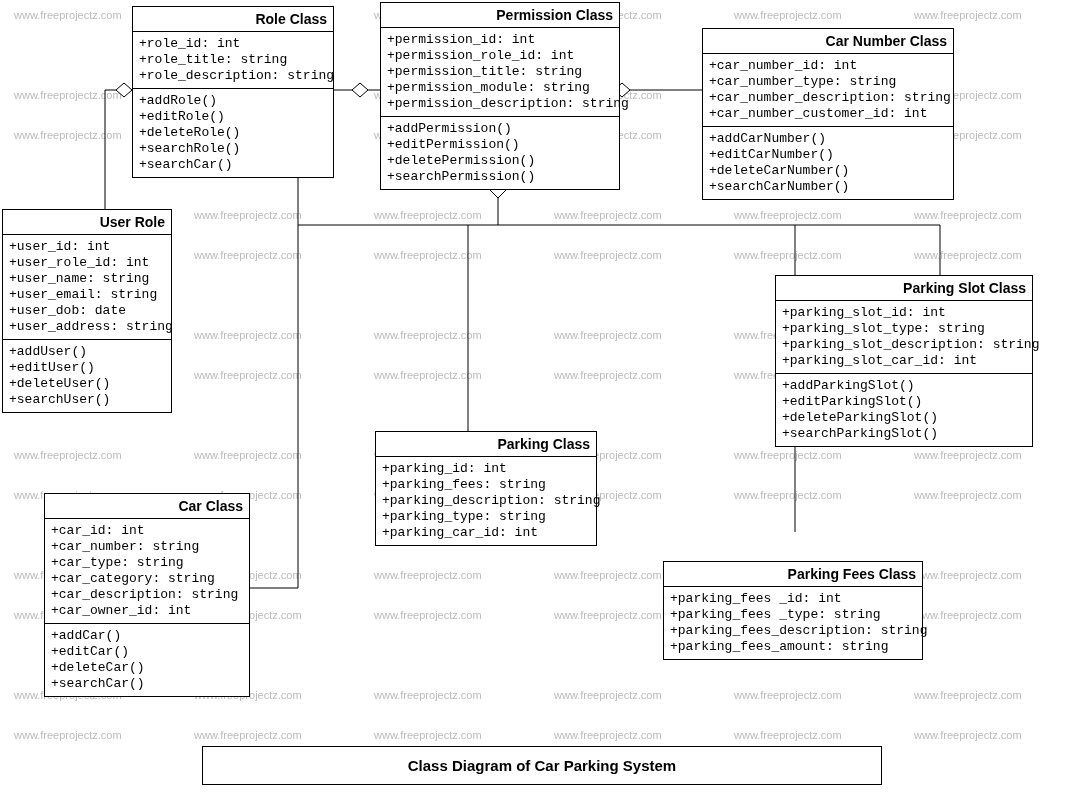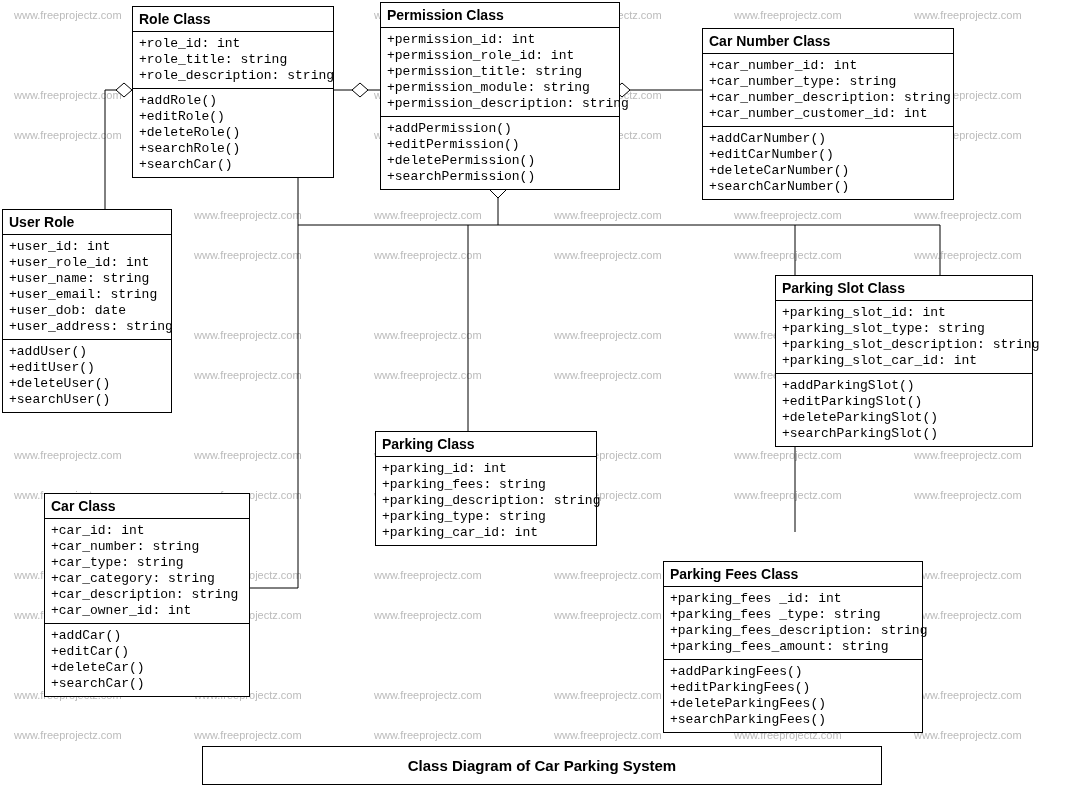--- a/index.html
+++ b/index.html
@@ -1,19 +1,19 @@
 <!DOCTYPE html>
 <html><head>
 <meta charset="utf-8">
 <style>
   html,body{margin:0;padding:0;width:1074px;height:792px;font-family:Verdana,Geneva,sans-serif;background:#fff;overflow:hidden}
   .canvas{position:relative;width:1074px;height:792px}
   .watermark{position:absolute;font-size:11px;color:#bbb;font-family:Arial,Helvetica,sans-serif;pointer-events:none}
   .uml-class{position:absolute;border:1px solid #000;background:#fff;z-index:3}
-  .uml-title{border-bottom:1px solid #000;font-weight:bold;text-align:left;padding:4px 6px;font-size:14px}
+  .uml-title{border-bottom:1px solid #000;font-weight:bold;text-align:right;padding:4px 6px;font-size:14px}
   .uml-section{border-bottom:1px solid #000;padding:4px 6px;font-family:"Courier New",monospace;font-size:13px;line-height:16px;white-space:pre}
   .uml-section:last-child{border-bottom:none}
   .diagram-title{position:absolute;border:1px solid #000;background:#fff;font-weight:bold;font-size:15px;text-align:center;padding:10px 0;z-index:3}
   svg.connectors{position:absolute;left:0;top:0;width:1074px;height:792px;z-index:1;pointer-events:none}
   .diamond{fill:#fff;stroke:#000;stroke-width:1}
 </style>
 </head>
 <body>
 
 <div class="canvas">
@@ -215,23 +215,19 @@
 +deleteCar()
 +searchCar()</div>
   </div>
 
   <div class="uml-class" style="left:663px;top:561px;width:258px">
     <div class="uml-title">Parking Fees Class</div>
     <div class="uml-section" id="parkingfees-attrs">+parking_fees _id: int
 +parking_fees _type: string
 +parking_fees_description: string
 +parking_fees_amount: string</div>
-    <div class="uml-section" id="parkingfees-ops">+addParkingFees()
-+editParkingFees()
-+deleteParkingFees()
-+searchParkingFees()</div>
   </div>
 
   <div class="diagram-title" style="left:202px;top:746px;width:678px">
     <span>Class Diagram of Car Parking System</span>
   </div>
 
 </div>
 
 </body></html>

